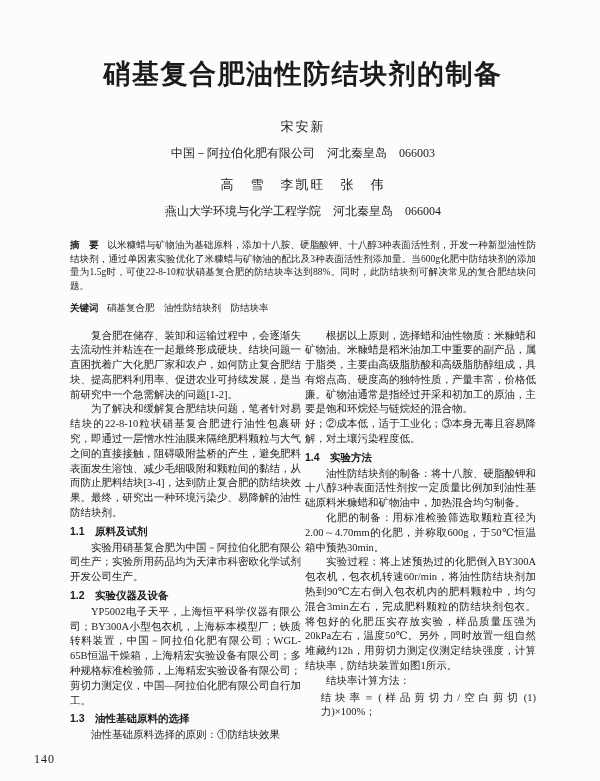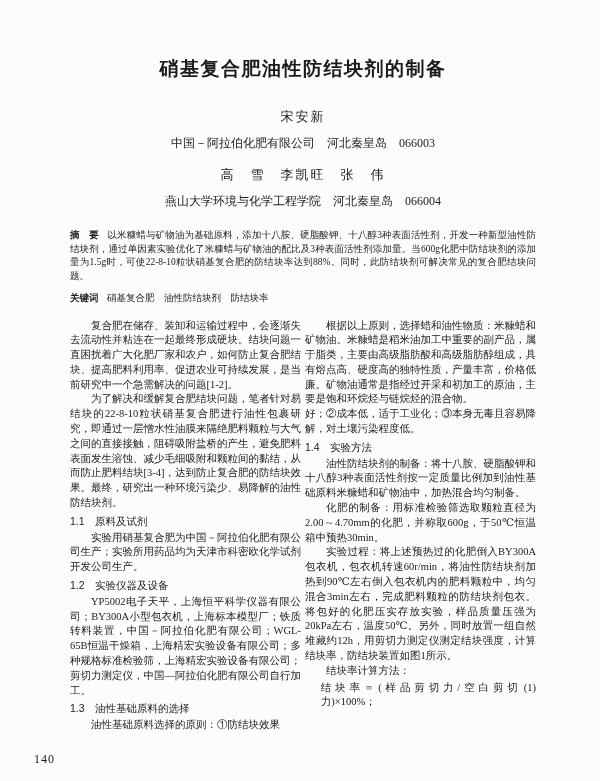--- a/index.html
+++ b/index.html
@@ -11,21 +11,21 @@
   }
   .page {
     position:relative;
     width:600px; height:781px;
     background:#fcfcfa;
     padding:56px 64px 0 70px;
     overflow:hidden;
   }
   .title {
     font-family:"Liberation Sans","DejaVu Sans",sans-serif;
-    font-size:19px;
+    font-size:27px;
     font-weight:bold;
     text-align:center;
     letter-spacing:1.5px;
     margin-bottom:26px;
   }
   .author-line {
     text-align:center;
     font-size:13px;
     letter-spacing:2px;
     margin-bottom:9px;
@@ -61,21 +61,21 @@
     flex:1;
     min-width:0;
     font-size:10.5px;
     line-height:14.8px;
     text-align:justify;
   }
   .para { text-indent:2em; }
   .para.noindent { text-indent:0; }
   .h1, .h2 {
     font-family:"Liberation Sans","DejaVu Sans",sans-serif;
-    font-weight:normal;
+    font-weight:bold;
     font-size:10.5px;
     line-height:14.8px;
     margin:3px 0 2px 0;
   }
   .formula {
     display:flex;
     justify-content:space-between;
     align-items:flex-start;
     margin-top:2px;
   }

